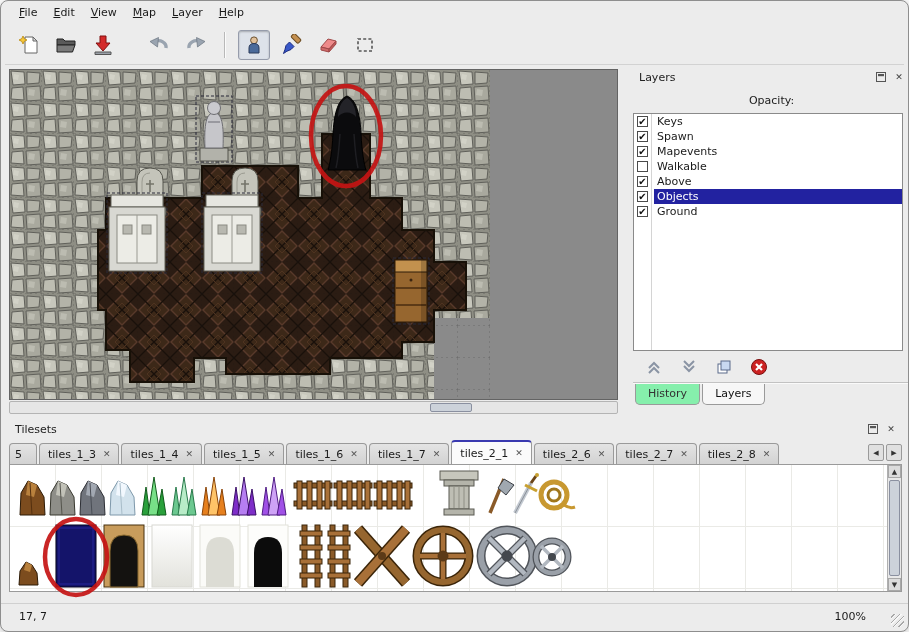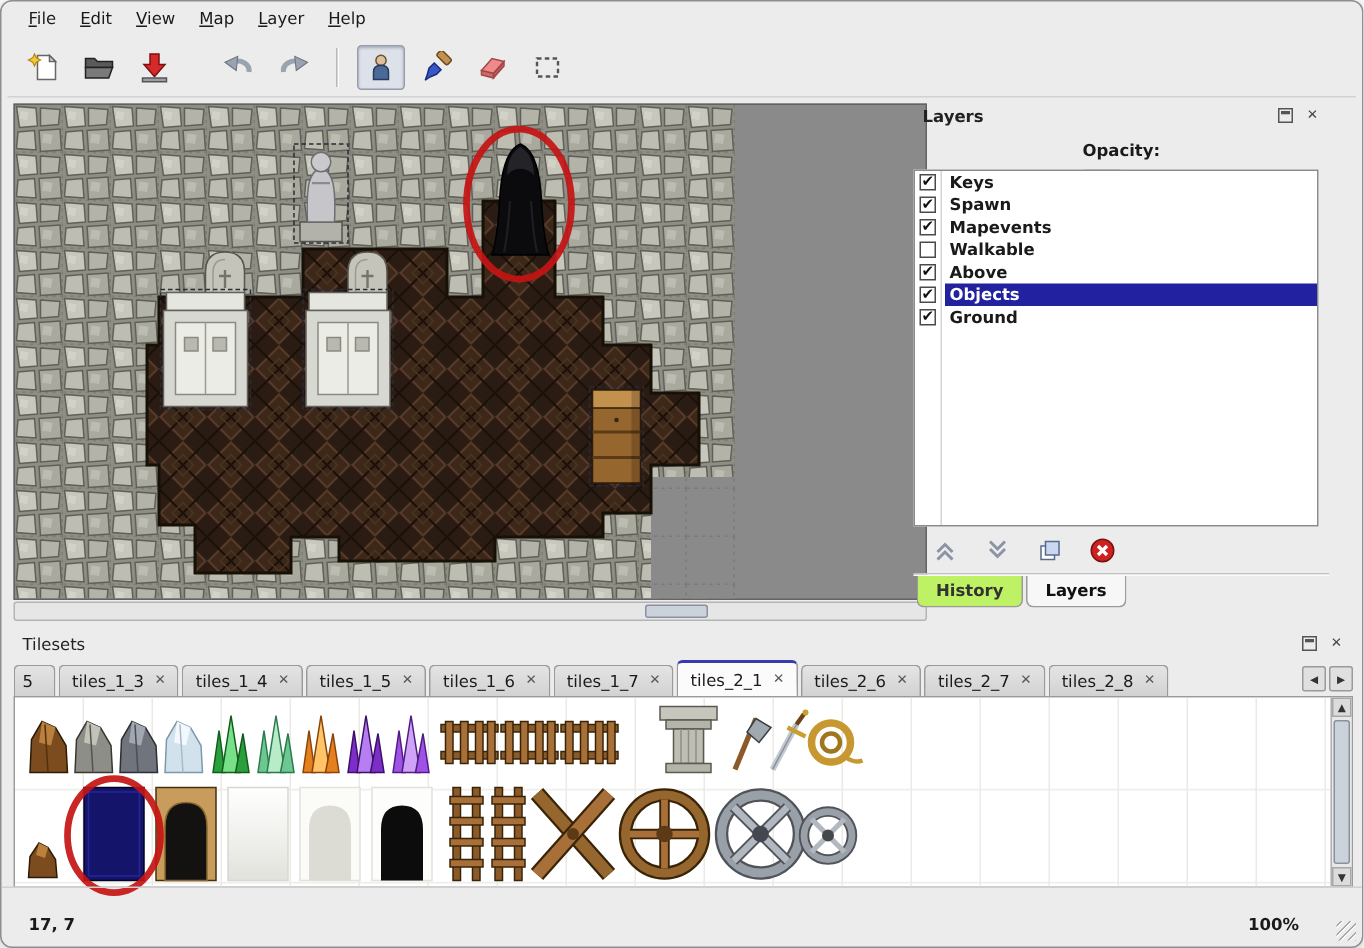--- a/index.html
+++ b/index.html
@@ -25,42 +25,42 @@
   
   .map-view { position:absolute; left:8px; top:68px; width:609px; height:331px; background:#8a8a8a;
               border:1px solid #636363; overflow:hidden; }
   .map-view svg { display:block; }
   .map-hscroll { position:absolute; left:8px; top:400px; width:609px; height:13px; background:#e6e6e6;
                  border:1px solid #b4b4b4; border-radius:2px; }
   .map-hscroll .thumb { position:absolute; left:420px; top:1px; width:42px; height:9px; background:#ccd2da;
                         border:1px solid #8a90a0; border-radius:2px; }
 
   
-  .layers-panel { position:absolute; left:608px; top:68px; width:277px; height:350px;font-weight:bold; }
+  .layers-panel { position:absolute; left:632px; top:68px; width:277px; height:350px; }
   .panel-header { position:absolute; top:0; left:0; right:0; height:16px; display:flex; align-items:center; }
   .panel-title { flex:1; padding-left:6px; color:#222; }
   .ph-btn { width:14px; height:13px; display:flex; align-items:center; justify-content:center; margin-right:4px; color:#444; font-size:9px; line-height:9px; }
   .opacity-row { position:absolute; top:25px; left:6px; right:6px; height:14px; display:flex; align-items:center; gap:6px;flex-direction:column; }
   .slider { flex:1; position:relative; height:13px; }
   .slider-track { position:absolute; left:0; right:0; top:3px; height:7px; background:#2a2a9e; border:1px solid #17176e; border-radius:4px; }
   .slider-handle { position:absolute; right:0; top:0; width:26px; height:13px; background:#e2e2e2;
                    background-image:radial-gradient(#777 0.8px, transparent 1px); background-size:3px 3px;
                    border:1px solid #7a7a7a; border-radius:2px; }
   .layer-list { position:absolute; left:0; top:44px; width:270px; height:238px; background:#fff; border:1px solid #8a8a8a; overflow:hidden; }
   .layer-list::before { content:""; position:absolute; left:17px; top:0; bottom:0; border-left:1px solid #d4d4d4; }
   .layer-row { display:flex; align-items:center; height:15px; position:relative; }
   .cb { width:11px; height:11px; border:1px solid #4a4a4a; background:#fff; margin-left:3px; margin-right:6px;
         font-size:10px; line-height:10px; text-align:center; color:#101010; flex:0 0 auto; }
   .layer-label { flex:1; height:15px; line-height:15px; padding-left:3px; }
   .layer-row.selected .layer-label { background:#2222a0; color:#fff; }
   .layer-actions { position:absolute; top:288px; left:10px; display:flex; gap:13px; }
   .la-btn { width:22px; height:20px; display:flex; align-items:center; justify-content:center; }
   .panel-sep { position:absolute; top:313px; left:0; right:0; border-top:1px solid #c2c2c2; border-bottom:1px solid #fafafa; }
   .panel-tabs { position:absolute; top:315px; left:2px; display:flex; }
-  .ptab { padding:3px 12px 4px; background:#bef264; border:1px solid #9a9a9a; border-top:none;
+  .ptab { padding:3px 12px 4px; background:#86efac; border:1px solid #9a9a9a; border-top:none;
           border-radius:0 0 5px 5px; margin-right:2px; color:#333; }
   .ptab.active { background:#f7f7f7; color:#111; }
 
   
   .tilesets-panel { position:absolute; left:8px; top:420px; width:893px; height:174px;padding-left:22px; }
   .ts-tabs { position:absolute; top:18px; left:0; right:36px; height:25px; display:flex; align-items:flex-end; overflow:hidden; }
   .ttab { display:flex; align-items:center; gap:7px; height:21px; padding:0 8px; background:linear-gradient(#e4e4e4,#d2d2d2);
           border:1px solid #9a9a9a; border-bottom:none; border-radius:4px 4px 0 0; margin-right:2px; white-space:nowrap; }
   .ttab.active { background:#fbfbfb; height:24px; border-top:2px solid #3a3ab0;margin-top:25px; }
   .ttab-first { width:28px; overflow:hidden; padding:0 5px; }
@@ -70,21 +70,21 @@
                display:flex; align-items:center; justify-content:center; font-size:7px; color:#333; }
   .ts-content { position:absolute; top:43px; left:0; right:0; height:128px; background:#fff; border:1px solid #9a9a9a; }
   .ts-content svg { display:block; }
   .ts-vscroll { position:absolute; right:0; top:0; bottom:0; width:14px; background:#e8e8e8; border-left:1px solid #b0b0b0; }
   .vs-arrow { position:absolute; left:0; width:13px; height:13px; display:flex; align-items:center; justify-content:center;
               font-size:7px; color:#333; background:#dcdcdc; border:1px solid #a8a8a8; }
   .vs-up { top:0; } .vs-down { bottom:0; }
   .vs-thumb { position:absolute; left:1px; top:15px; bottom:15px; width:11px; background:#ccd2da; border:1px solid #8a90a0; border-radius:2px; }
 
   
-  .statusbar { position:absolute; left:0; right:0; bottom:0; height:40px; border-top:1px solid #d0d0d0;font-weight:bold; }
+  .statusbar { position:absolute; left:0; right:0; bottom:0; height:28px; border-top:1px solid #d0d0d0; }
   .status-coords { position:absolute; left:18px; bottom:8px; }
   .status-zoom { position:absolute; right:42px; bottom:8px;margin-left:14px; }
   .resize-grip { position:absolute; right:4px; bottom:4px; width:13px; height:13px;
                  background:repeating-linear-gradient(135deg, transparent 0 2px, #a8a8a8 2px 3px, #f8f8f8 3px 4px); }
 </style>
 </head>
 <body>
 
 <div class="window">
 

